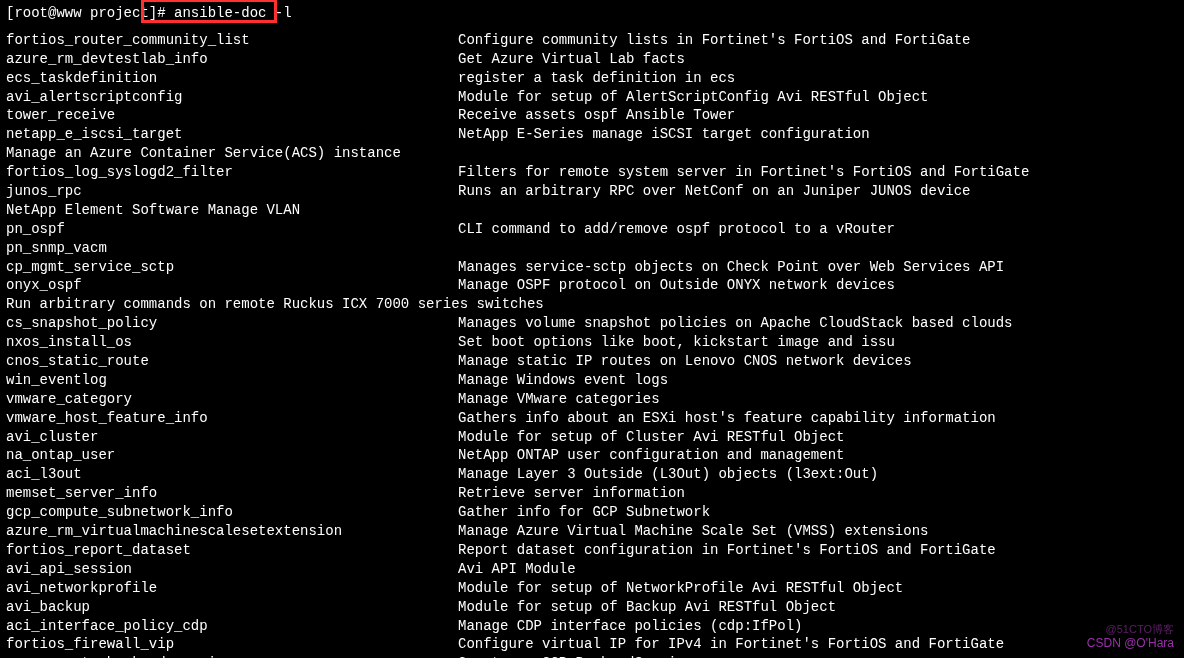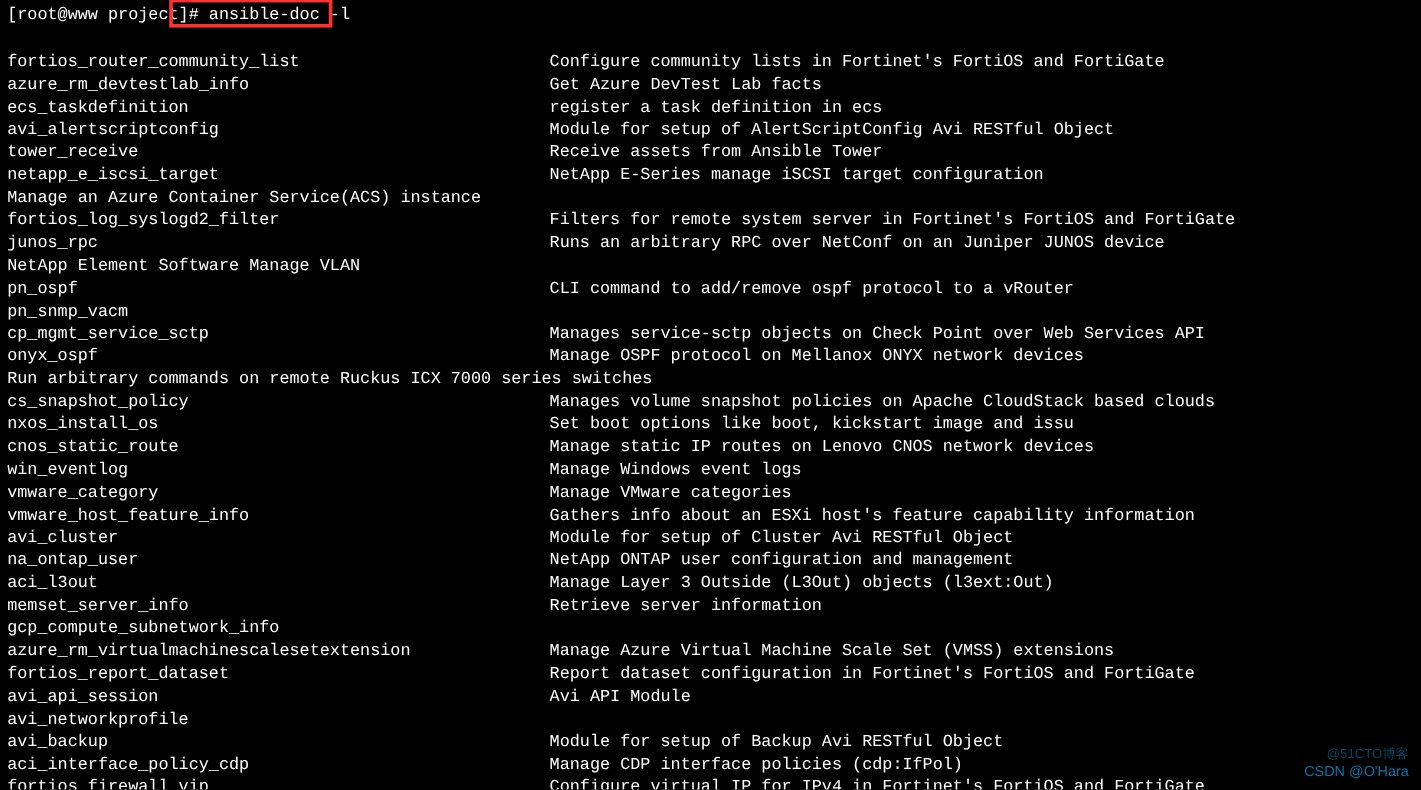--- a/index.html
+++ b/index.html
@@ -15,21 +15,21 @@
       line-height: 1.35;
       width: 1184px;
       height: 658px;
       overflow: hidden;
       padding: 4px 6px;
       position: relative;
     }
     .prompt-line {
       display: flex;
       align-items: flex-start;
-      margin-bottom: 20px;
+      margin-bottom: 8px;
       position: relative;
     }
     .prompt-text {
       white-space: pre;
     }
     .highlight-box {
       position: absolute;
       border: 3px solid #ff3030;
       top: -5px;
       left: 135px;
@@ -48,21 +48,21 @@
       overflow: hidden;
     }
     .module-desc {
       flex: 1;
       overflow: hidden;
     }
     .watermark {
       position: absolute;
       bottom: 6px;
       right: 10px;
-      color: #0ea5e9;
+      color: #d946ef;
       font-size: 12px;
       font-family: sans-serif;
       opacity: 0.7;
       text-align: right;
       line-height: 1.3;
     }
     .watermark .top {
       font-size: 11px;
       opacity: 0.6;
     }
@@ -73,49 +73,49 @@
 <div class="prompt-line">
   <span class="prompt-text">[root@www project]</span>
   <span class="prompt-text">#</span>
   <span class="prompt-text"> </span>
   <span class="prompt-text">ansible-doc -l</span>
   <div class="highlight-box"></div>
 </div>
 
 <div id="module-list">
     <div class="module-row"><span class="module-name">fortios_router_community_list</span><span class="module-desc">Configure community lists in Fortinet's FortiOS and FortiGate</span></div>
-    <div class="module-row"><span class="module-name">azure_rm_devtestlab_info</span><span class="module-desc">Get Azure DevTest Lab facts</span></div>
+    <div class="module-row"><span class="module-name">azure_rm_devtestlab_info</span><span class="module-desc">Get Azure Virtual Lab facts</span></div>
     <div class="module-row"><span class="module-name">ecs_taskdefinition</span><span class="module-desc">register a task definition in ecs</span></div>
     <div class="module-row"><span class="module-name">avi_alertscriptconfig</span><span class="module-desc">Module for setup of AlertScriptConfig Avi RESTful Object</span></div>
-    <div class="module-row"><span class="module-name">tower_receive</span><span class="module-desc">Receive assets from Ansible Tower</span></div>
+    <div class="module-row"><span class="module-name">tower_receive</span><span class="module-desc">Receive assets ospf Ansible Tower</span></div>
     <div class="module-row"><span class="module-name">netapp_e_iscsi_target</span><span class="module-desc">NetApp E-Series manage iSCSI target configuration</span></div>
     <div class="module-row"><span class="module-desc">Manage an Azure Container Service(ACS) instance</span></div>
     <div class="module-row"><span class="module-name">fortios_log_syslogd2_filter</span><span class="module-desc">Filters for remote system server in Fortinet's FortiOS and FortiGate</span></div>
     <div class="module-row"><span class="module-name">junos_rpc</span><span class="module-desc">Runs an arbitrary RPC over NetConf on an Juniper JUNOS device</span></div>
     <div class="module-row"><span class="module-desc">NetApp Element Software Manage VLAN</span></div>
     <div class="module-row"><span class="module-name">pn_ospf</span><span class="module-desc">CLI command to add/remove ospf protocol to a vRouter</span></div>
     <div class="module-row"><span class="module-name">pn_snmp_vacm</span></div>
     <div class="module-row"><span class="module-name">cp_mgmt_service_sctp</span><span class="module-desc">Manages service-sctp objects on Check Point over Web Services API</span></div>
-    <div class="module-row"><span class="module-name">onyx_ospf</span><span class="module-desc">Manage OSPF protocol on Mellanox ONYX network devices</span></div>
+    <div class="module-row"><span class="module-name">onyx_ospf</span><span class="module-desc">Manage OSPF protocol on Outside ONYX network devices</span></div>
     <div class="module-row"><span class="module-desc">Run arbitrary commands on remote Ruckus ICX 7000 series switches</span></div>
     <div class="module-row"><span class="module-name">cs_snapshot_policy</span><span class="module-desc">Manages volume snapshot policies on Apache CloudStack based clouds</span></div>
     <div class="module-row"><span class="module-name">nxos_install_os</span><span class="module-desc">Set boot options like boot, kickstart image and issu</span></div>
     <div class="module-row"><span class="module-name">cnos_static_route</span><span class="module-desc">Manage static IP routes on Lenovo CNOS network devices</span></div>
     <div class="module-row"><span class="module-name">win_eventlog</span><span class="module-desc">Manage Windows event logs</span></div>
     <div class="module-row"><span class="module-name">vmware_category</span><span class="module-desc">Manage VMware categories</span></div>
     <div class="module-row"><span class="module-name">vmware_host_feature_info</span><span class="module-desc">Gathers info about an ESXi host's feature capability information</span></div>
     <div class="module-row"><span class="module-name">avi_cluster</span><span class="module-desc">Module for setup of Cluster Avi RESTful Object</span></div>
     <div class="module-row"><span class="module-name">na_ontap_user</span><span class="module-desc">NetApp ONTAP user configuration and management</span></div>
     <div class="module-row"><span class="module-name">aci_l3out</span><span class="module-desc">Manage Layer 3 Outside (L3Out) objects (l3ext:Out)</span></div>
     <div class="module-row"><span class="module-name">memset_server_info</span><span class="module-desc">Retrieve server information</span></div>
-    <div class="module-row"><span class="module-name">gcp_compute_subnetwork_info</span></div>
+    <div class="module-row"><span class="module-name">gcp_compute_subnetwork_info</span><span class="module-desc">Gather info for GCP Subnetwork</span></div>
     <div class="module-row"><span class="module-name">azure_rm_virtualmachinescalesetextension</span><span class="module-desc">Manage Azure Virtual Machine Scale Set (VMSS) extensions</span></div>
     <div class="module-row"><span class="module-name">fortios_report_dataset</span><span class="module-desc">Report dataset configuration in Fortinet's FortiOS and FortiGate</span></div>
     <div class="module-row"><span class="module-name">avi_api_session</span><span class="module-desc">Avi API Module</span></div>
-    <div class="module-row"><span class="module-name">avi_networkprofile</span></div>
+    <div class="module-row"><span class="module-name">avi_networkprofile</span><span class="module-desc">Module for setup of NetworkProfile Avi RESTful Object</span></div>
     <div class="module-row"><span class="module-name">avi_backup</span><span class="module-desc">Module for setup of Backup Avi RESTful Object</span></div>
     <div class="module-row"><span class="module-name">aci_interface_policy_cdp</span><span class="module-desc">Manage CDP interface policies (cdp:IfPol)</span></div>
     <div class="module-row"><span class="module-name">fortios_firewall_vip</span><span class="module-desc">Configure virtual IP for IPv4 in Fortinet's FortiOS and FortiGate</span></div>
     <div class="module-row"><span class="module-name">gcp_compute_backend_service</span><span class="module-desc">Creates a GCP BackendService</span></div>
   </div>
 
 <div class="watermark">
   <div class="top">@51CTO博客</div>
   <div>CSDN @O'Hara</div>
 </div>

